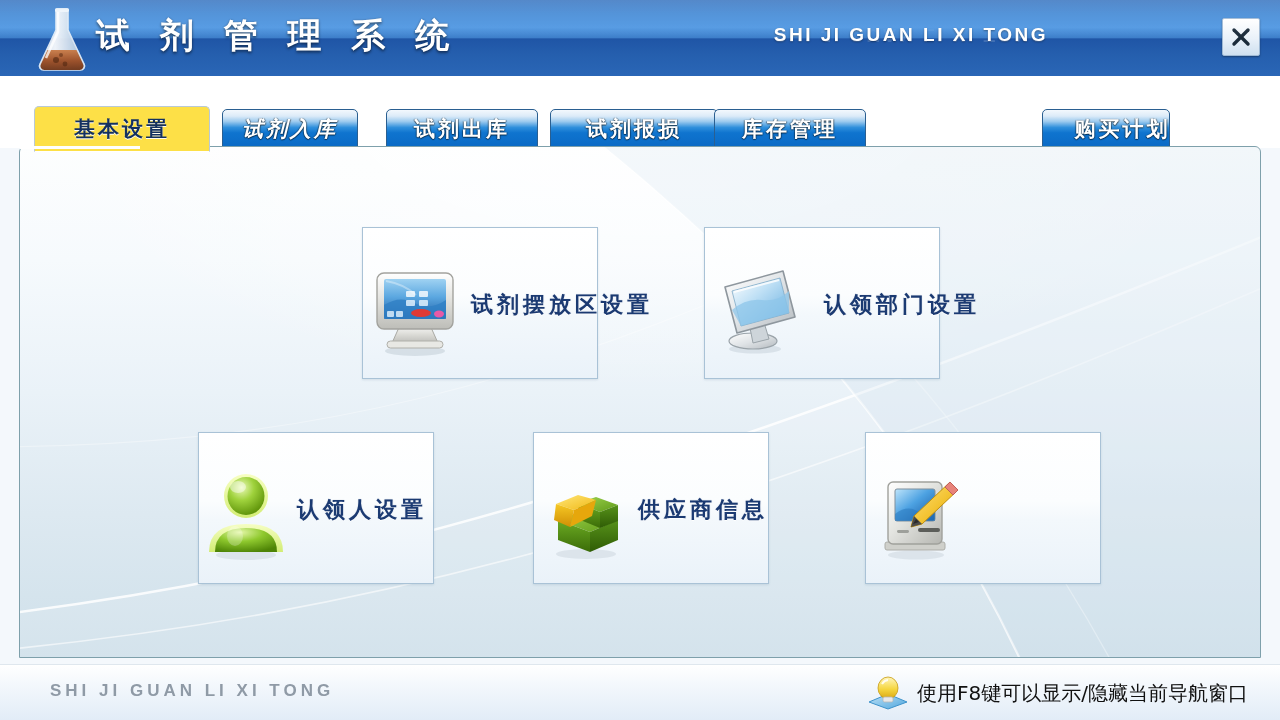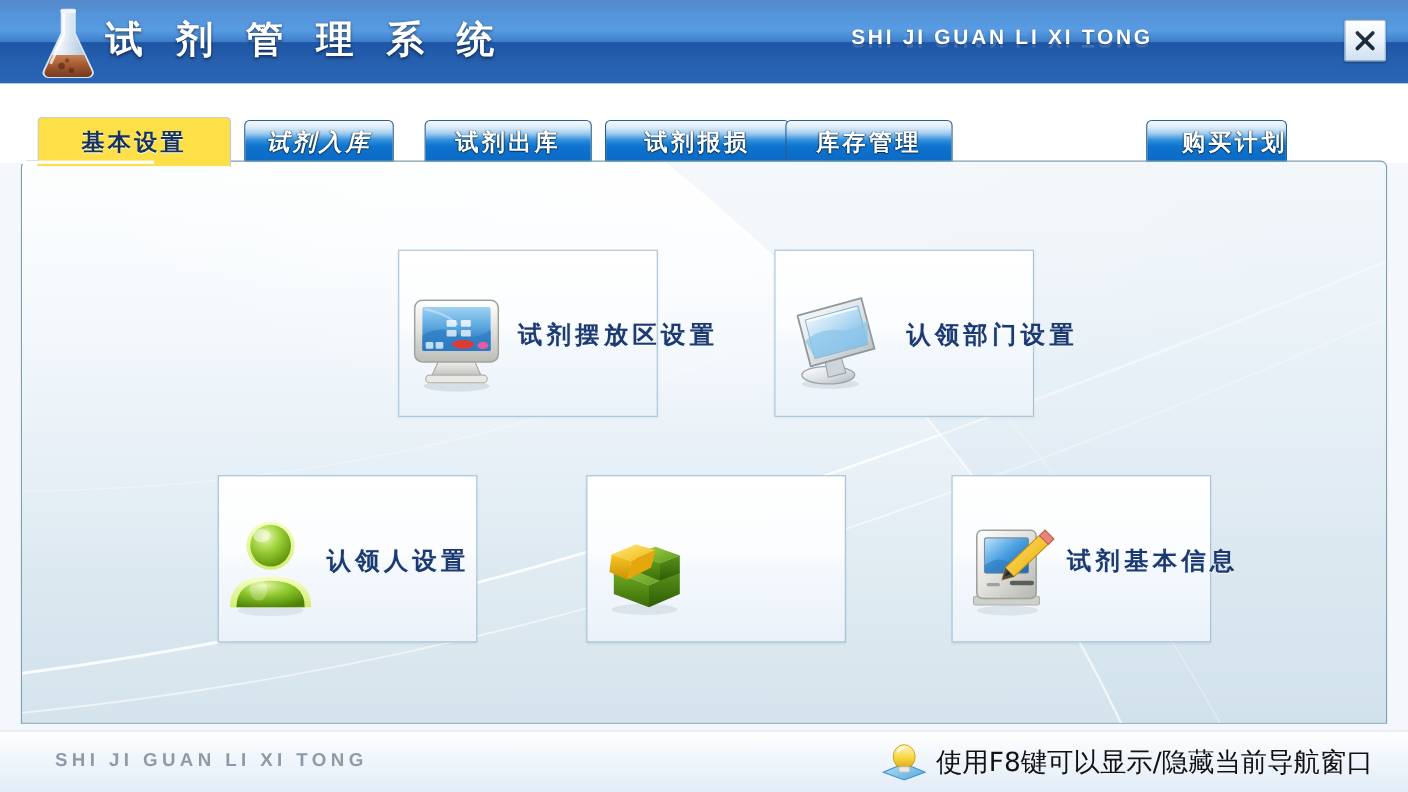--- a/index.html
+++ b/index.html
@@ -245,21 +245,21 @@
     white-space: nowrap;
   }
   #footer-tip {
     position: absolute;
     right: 32px; top: 11px;
     display: flex;
     align-items: center;
     gap: 8px;
   }
   #footer-tip-text {
-    font-size: 24px;
+    font-size: 20px;
     color: #111111;
     font-family: "DejaVu Sans", "Liberation Sans", sans-serif;
     white-space: nowrap;
   }
 </style>
 </head>
 <body>
 
 <div id="app">
 
@@ -443,20 +443,21 @@
 
       <path d="M44 33 L62 27 L84 35 L66 42 Z" fill="url(#gTop)"></path>
       <path d="M44 33 L66 42 L66 58 L44 49 Z" fill="url(#gL)"></path>
       <path d="M66 42 L84 35 L84 51 L66 58 Z" fill="url(#gR)"></path>
 
       <path d="M22 34 L44 25 L62 30 L40 40 Z" fill="url(#yTop)"></path>
       <path d="M22 34 L40 40 L36 57 L20 50 Z" fill="url(#yS)"></path>
       <path d="M40 40 L62 30 L58 46 L36 57 Z" fill="#e6a70c"></path>
     </svg>
         </div>
+        <div class="tile-label">供应商信息</div>
       </div>
       <div class="tile" id="tile-4" style="left: 845px; top: 285px; width: 236px; height: 152px;">
         <div class="tile-icon">
           <svg width="100" height="92" viewBox="0 0 100 92">
     <defs>
       <linearGradient id="macCase" x1="0" y1="0" x2="1" y2="1">
         <stop offset="0%" stop-color="#ffffff"></stop>
                 <stop offset="45%" stop-color="#e3e4e0"></stop>
                 <stop offset="100%" stop-color="#b5b6b1"></stop>
       </linearGradient>
@@ -478,21 +479,20 @@
     <path d="M29 44 q12 -9 22 -3 q10 6 18 -4 v14 h-40 z" fill="#2a78bd" opacity="0.55"></path>
     <rect x="31" y="60" width="12" height="3" rx="1.4" fill="#9ea09b"></rect>
     <rect x="52" y="58" width="22" height="4" rx="2" fill="#5c5e5a"></rect>
 
     <path d="M84 12 L92 20 L56 54 L45 57 L48 46 Z" fill="url(#pencilG)" stroke="#c08f0c" stroke-width="1"></path>
     <path d="M84 12 L92 20 L87 25 L79 17 Z" fill="#e8837a" stroke="#bf6159" stroke-width="1"></path>
     <path d="M48 46 L56 54 L45 57 Z" fill="#4b4b4b"></path>
     <path d="M50 49 L53 52 L47 54 Z" fill="#2a2a2a"></path>
   </svg>
         </div>
-        <div class="tile-label">试剂基本信息</div>
       </div>
     </div>
 
   <div id="footer">
     <div id="footer-left">SHI JI GUAN LI XI TONG</div>
     <div id="footer-tip">
       <svg width="42" height="34" viewBox="0 0 42 34">
         <defs>
           <linearGradient id="bulbG" x1="0" y1="0" x2="0" y2="1">
             <stop offset="0%" stop-color="#fff6bd"></stop>

